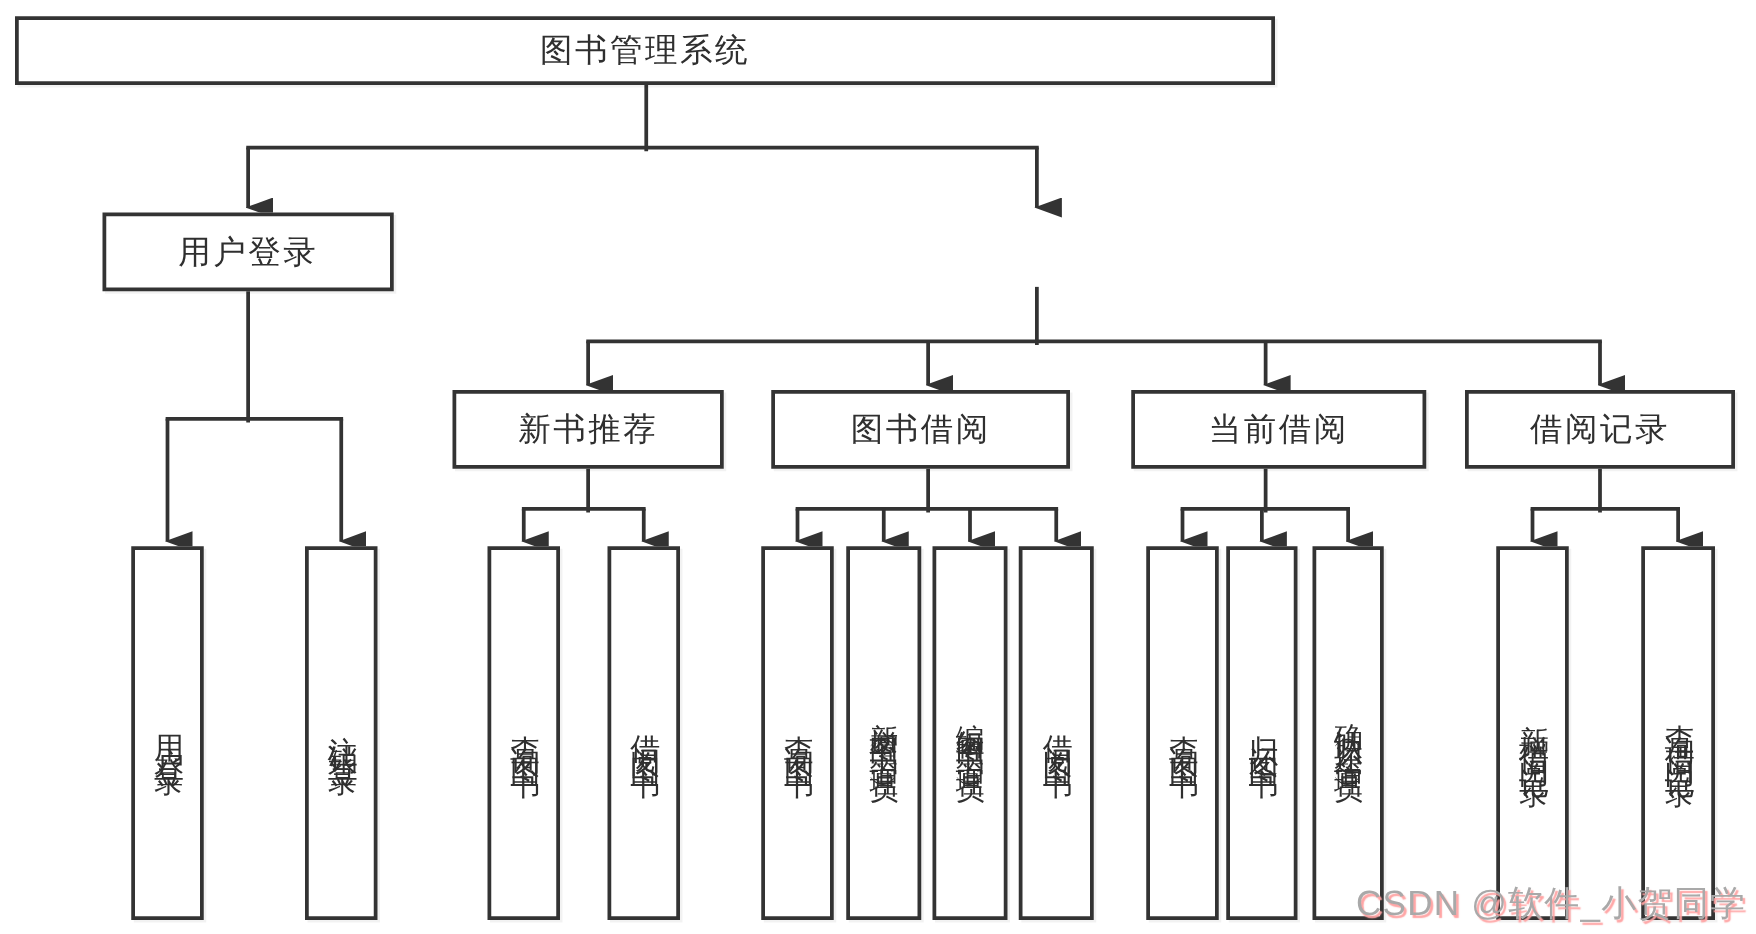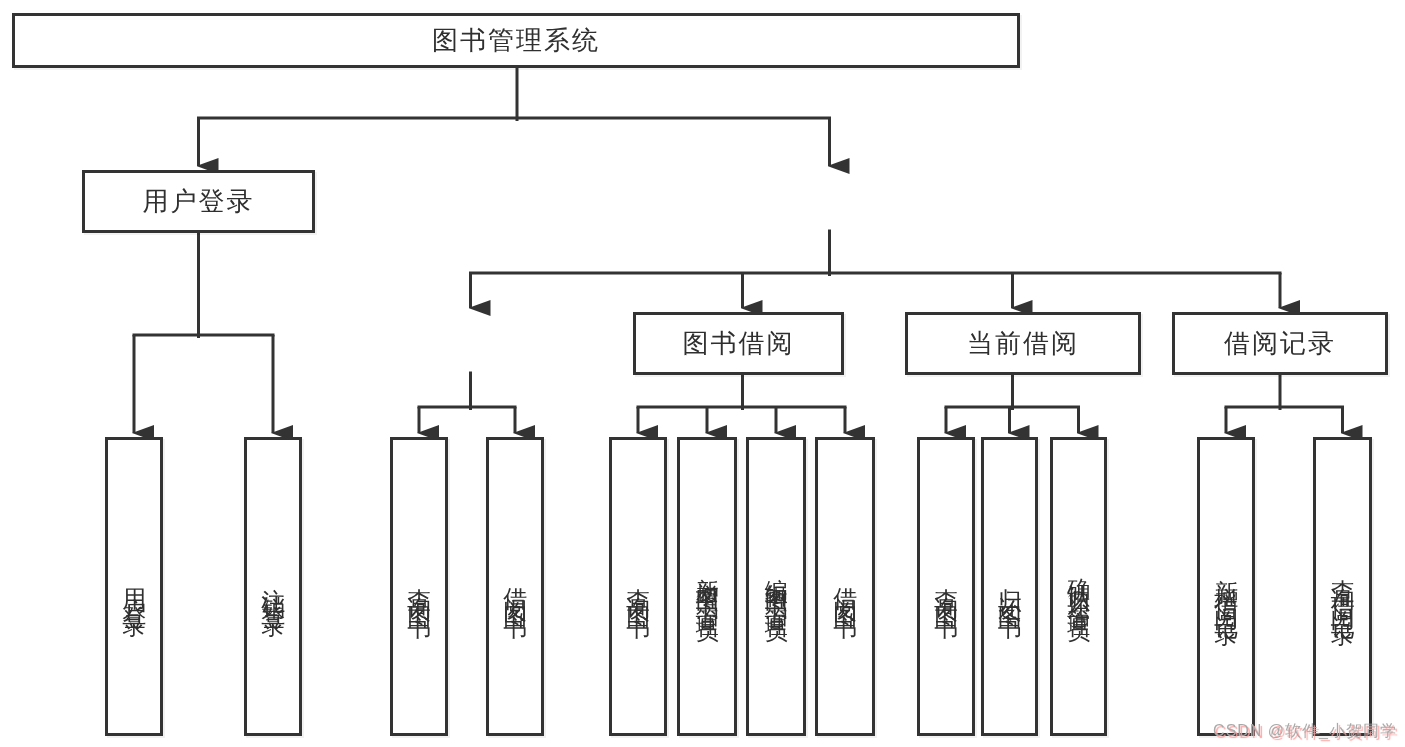--- a/index.html
+++ b/index.html
@@ -46,21 +46,21 @@
     line-height: 1.1;
   }
   .vnode.long {
     font-size: 23px;
     letter-spacing: 6px;
   }
   .watermark {
     position: absolute;
     right: 8px;
     bottom: 5px;
-    font-size: 16px;
+    font-size: 28px;
     color: var(--watermark_gray, #a9a9a9);
     text-shadow: 2px 2px 1px var(--watermark_pink, rgba(255,140,140,0.65));
     white-space: nowrap;
     z-index: 5;
     letter-spacing: 1px;
   }
 </style>
 </head>
 <body>
 
@@ -111,21 +111,22 @@
     <line class="cap" x1="1280" y1="373" x2="1280" y2="408.5"></line>
     <line class="cap" x1="1226" y1="407" x2="1342.5" y2="407"></line>
     <line x1="1226" y1="407" x2="1226" y2="433" marker-end="url(#arr)"></line>
     <line x1="1342.5" y1="407" x2="1342.5" y2="433" marker-end="url(#arr)"></line>
   </svg>
 
   <div class="node hnode" style="left:12px; top:13px; width:1008px; height:55px;">图书管理系统</div>
 
   <div class="node hnode" style="left:82px; top:170px; width:233px; height:63px;">用户登录</div>
 
-  <div class="node hnode" style="left:633px; top:312px; width:211px; height:63px;">图书借阅</div>
+  <div class="node hnode" style="left:362px; top:312px; width:217px; height:63px;">新书推荐</div>
+  <div class="node hnode" style="left:617px; top:312px; width:239px; height:63px;">图书借阅</div>
   <div class="node hnode" style="left:905px; top:312px; width:236px; height:63px;">当前借阅</div>
   <div class="node hnode" style="left:1172px; top:312px; width:216px; height:63px;">借阅记录</div>
 
   <div class="node vnode" style="left:105px; width:58px;">用户登录</div>
   <div class="node vnode" style="left:244px; width:58px;">注销登录</div>
   <div class="node vnode" style="left:390px; width:58px;">查询图书</div>
   <div class="node vnode" style="left:486px; width:58px;">借阅图书</div>
   <div class="node vnode" style="left:609px; width:58px;">查询图书</div>
   <div class="node vnode long" style="left:677px; width:60px;">新增图书（管理员）</div>
   <div class="node vnode long" style="left:746px; width:60px;">编辑图书（管理员）</div>

